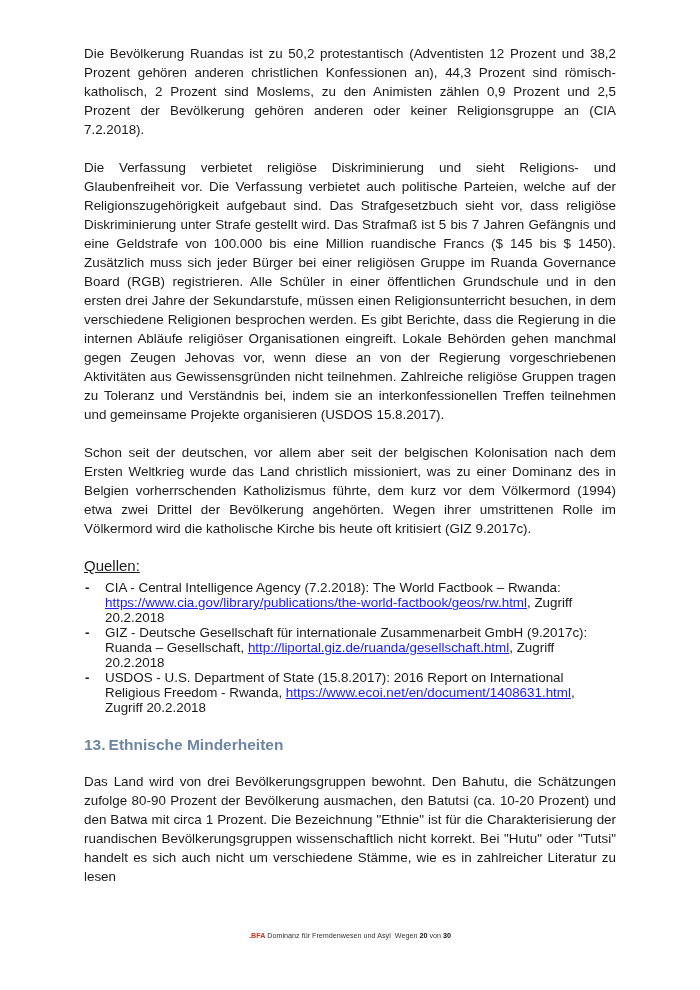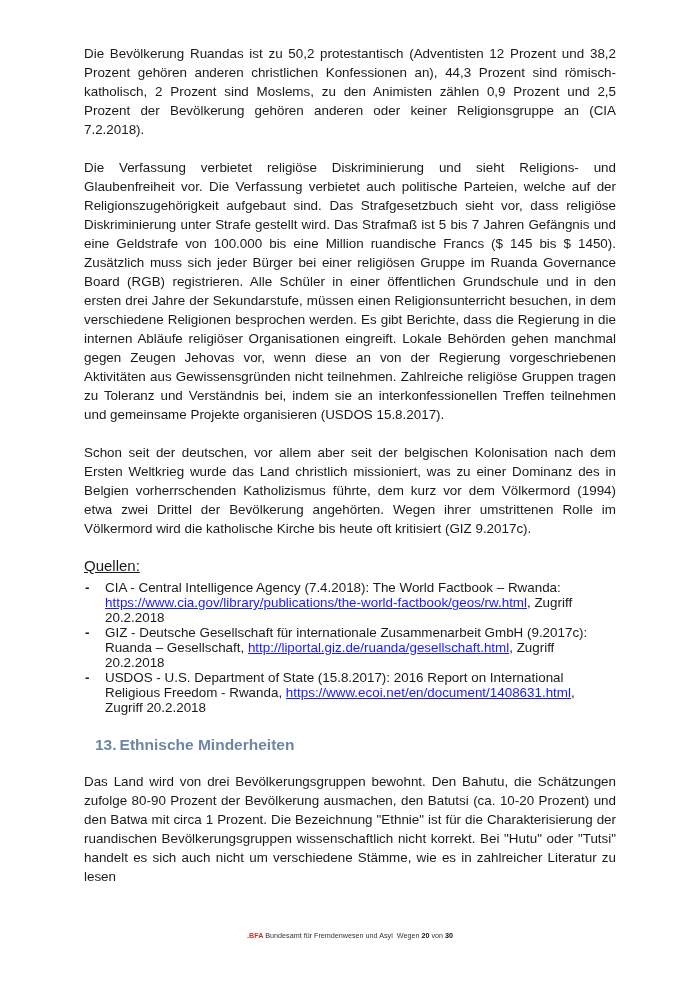--- a/index.html
+++ b/index.html
@@ -51,21 +51,21 @@
       top: 0;
       font-weight: bold;
     }
     a.source-link {
       color: #1a1aff;
     }
     .section-heading {
       font-size: 15.5px;
       font-weight: bold;
       color: #6d86a3;
-      margin: 0 0 17px 11px;
+      margin: 0 0 17px 0;
       line-height: 20px;
     }
     .section-heading .num {
       margin-right: 3px;
     }
     .footer {
       position: absolute;
       left: 0;
       width: 700px;
       top: 931px;
@@ -92,21 +92,21 @@
 
   <p class="para">Die Verfassung verbietet religiöse Diskriminierung und sieht Religions- und Glaubenfreiheit vor. Die Verfassung verbietet auch politische Parteien, welche auf der Religionszugehörigkeit aufgebaut sind. Das Strafgesetzbuch sieht vor, dass religiöse Diskriminierung unter Strafe gestellt wird. Das Strafmaß ist 5 bis 7 Jahren Gefängnis und eine Geldstrafe von 100.000 bis eine Million ruandische Francs ($ 145 bis $ 1450). Zusätzlich muss sich jeder Bürger bei einer religiösen Gruppe im Ruanda Governance Board (RGB) registrieren. Alle Schüler in einer öffentlichen Grundschule und in den ersten drei Jahre der Sekundarstufe, müssen einen Religionsunterricht besuchen, in dem verschiedene Religionen besprochen werden. Es gibt Berichte, dass die Regierung in die internen Abläufe religiöser Organisationen eingreift. Lokale Behörden gehen manchmal gegen Zeugen Jehovas vor, wenn diese an von der Regierung vorgeschriebenen Aktivitäten aus Gewissensgründen nicht teilnehmen. Zahlreiche religiöse Gruppen tragen zu Toleranz und Verständnis bei, indem sie an interkonfessionellen Treffen teilnehmen und gemeinsame Projekte organisieren (USDOS 15.8.2017).</p>
 
   <p class="para">Schon seit der deutschen, vor allem aber seit der belgischen Kolonisation nach dem Ersten Weltkrieg wurde das Land christlich missioniert, was zu einer Dominanz des in Belgien vorherrschenden Katholizismus führte, dem kurz vor dem Völkermord (1994) etwa zwei Drittel der Bevölkerung angehörten. Wegen ihrer umstrittenen Rolle im Völkermord wird die katholische Kirche bis heute oft kritisiert (GIZ 9.2017c).</p>
 
   <div class="sources-title">Quellen:</div>
 
   <ul class="sources-list">
     <li class="source-item">
       <span class="source-bullet">-</span>
-      <span>CIA - Central Intelligence Agency (7.4.2018): The World Factbook – Rwanda: </span><a class="source-link" href="#">https://www.cia.gov/library/publications/the-world-factbook/geos/rw.html</a><span>, Zugriff 20.2.2018</span>
+      <span>CIA - Central Intelligence Agency (7.2.2018): The World Factbook – Rwanda: </span><a class="source-link" href="#">https://www.cia.gov/library/publications/the-world-factbook/geos/rw.html</a><span>, Zugriff 20.2.2018</span>
     </li>
     <li class="source-item">
       <span class="source-bullet">-</span>
       <span>GIZ -  Deutsche Gesellschaft für internationale Zusammenarbeit GmbH (9.2017c): Ruanda – Gesellschaft, </span><a class="source-link" href="#">http://liportal.giz.de/ruanda/gesellschaft.html</a><span>, Zugriff 20.2.2018</span>
     </li>
     <li class="source-item">
       <span class="source-bullet">-</span>
       <span>USDOS - U.S. Department of State (15.8.2017): 2016 Report on International Religious Freedom - Rwanda, </span><a class="source-link" href="#">https://www.ecoi.net/en/document/1408631.html</a><span>, Zugriff 20.2.2018</span>
     </li>
   </ul>
@@ -114,18 +114,18 @@
   <h2 class="section-heading">
     <span class="num">13.</span><span>Ethnische Minderheiten</span>
   </h2>
 
   <p class="para">Das Land wird von drei Bevölkerungsgruppen bewohnt. Den Bahutu, die Schätzungen zufolge 80-90 Prozent der Bevölkerung ausmachen, den Batutsi (ca. 10-20 Prozent) und den Batwa mit circa 1 Prozent. Die Bezeichnung "Ethnie" ist für die Charakterisierung der ruandischen Bevölkerungsgruppen wissenschaftlich nicht korrekt. Bei "Hutu" oder "Tutsi" handelt es sich auch nicht um verschiedene Stämme, wie es in zahlreicher Literatur zu lesen</p>
 
 </div>
 
 <div class="footer">
   <span class="brand">.BFA</span>
-  <span>Bundesamt für Fremdenwesen und Asyl</span>&nbsp;
+  <span>Dominanz für Fremdenwesen und Asyl</span>&nbsp;
   <span>Wegen</span>
   <b>20</b>
   <span>von</span>
   <b>30</b>
 </div>
 
 </body></html>

